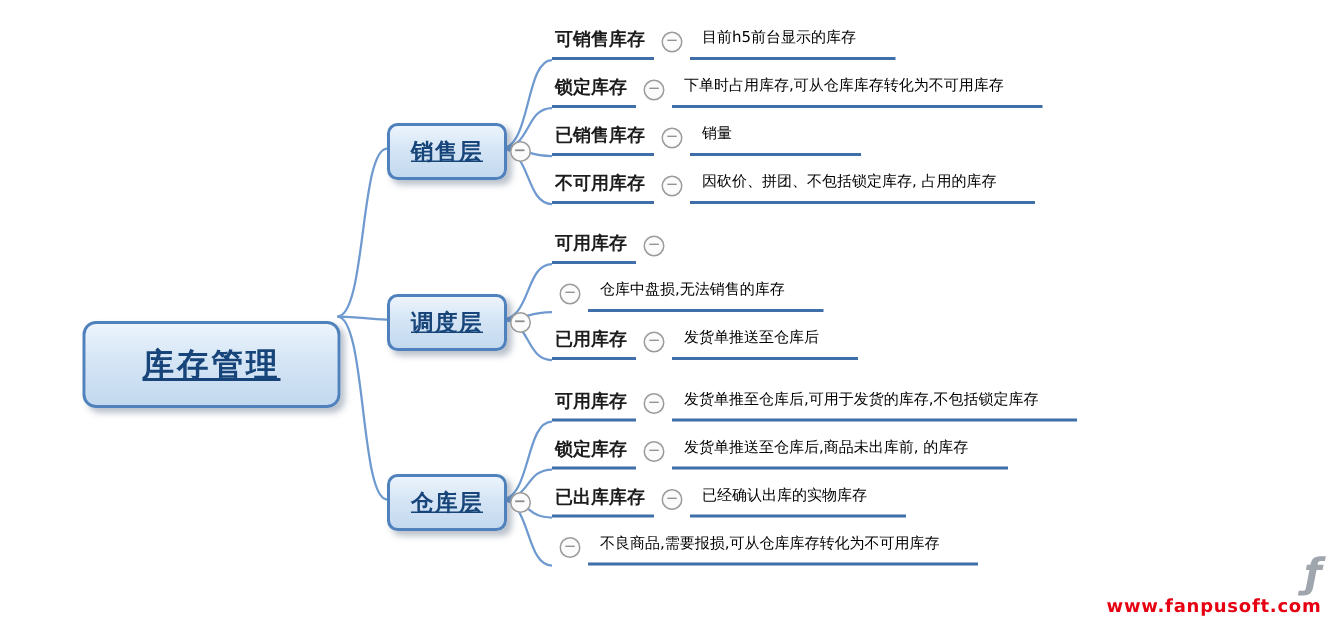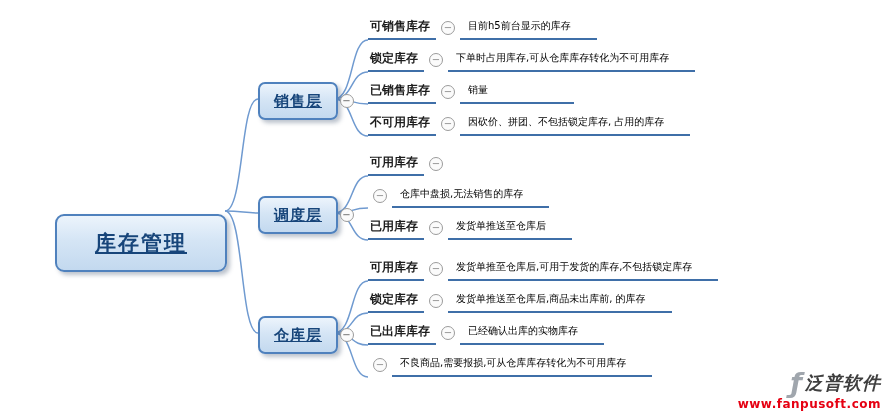--- a/index.html
+++ b/index.html
@@ -140,18 +140,17 @@
     <span class="ldesc">已经确认出库的实物库存</span>
   </div>
   <div class="leaf" style="top:355px">
     <span class="collapse">−</span>
     <span class="ldesc">不良商品,需要报损,可从仓库库存转化为不可用库存</span>
   </div>
 
   <div class="watermark">
     <div class="brand-line">
       <span class="logo-glyph">ƒ</span>
-      <span class="brand">泛普软件</span>
     </div>
     <div class="url">www.fanpusoft.com</div>
   </div>
 
 </div>
 
 </body></html>

